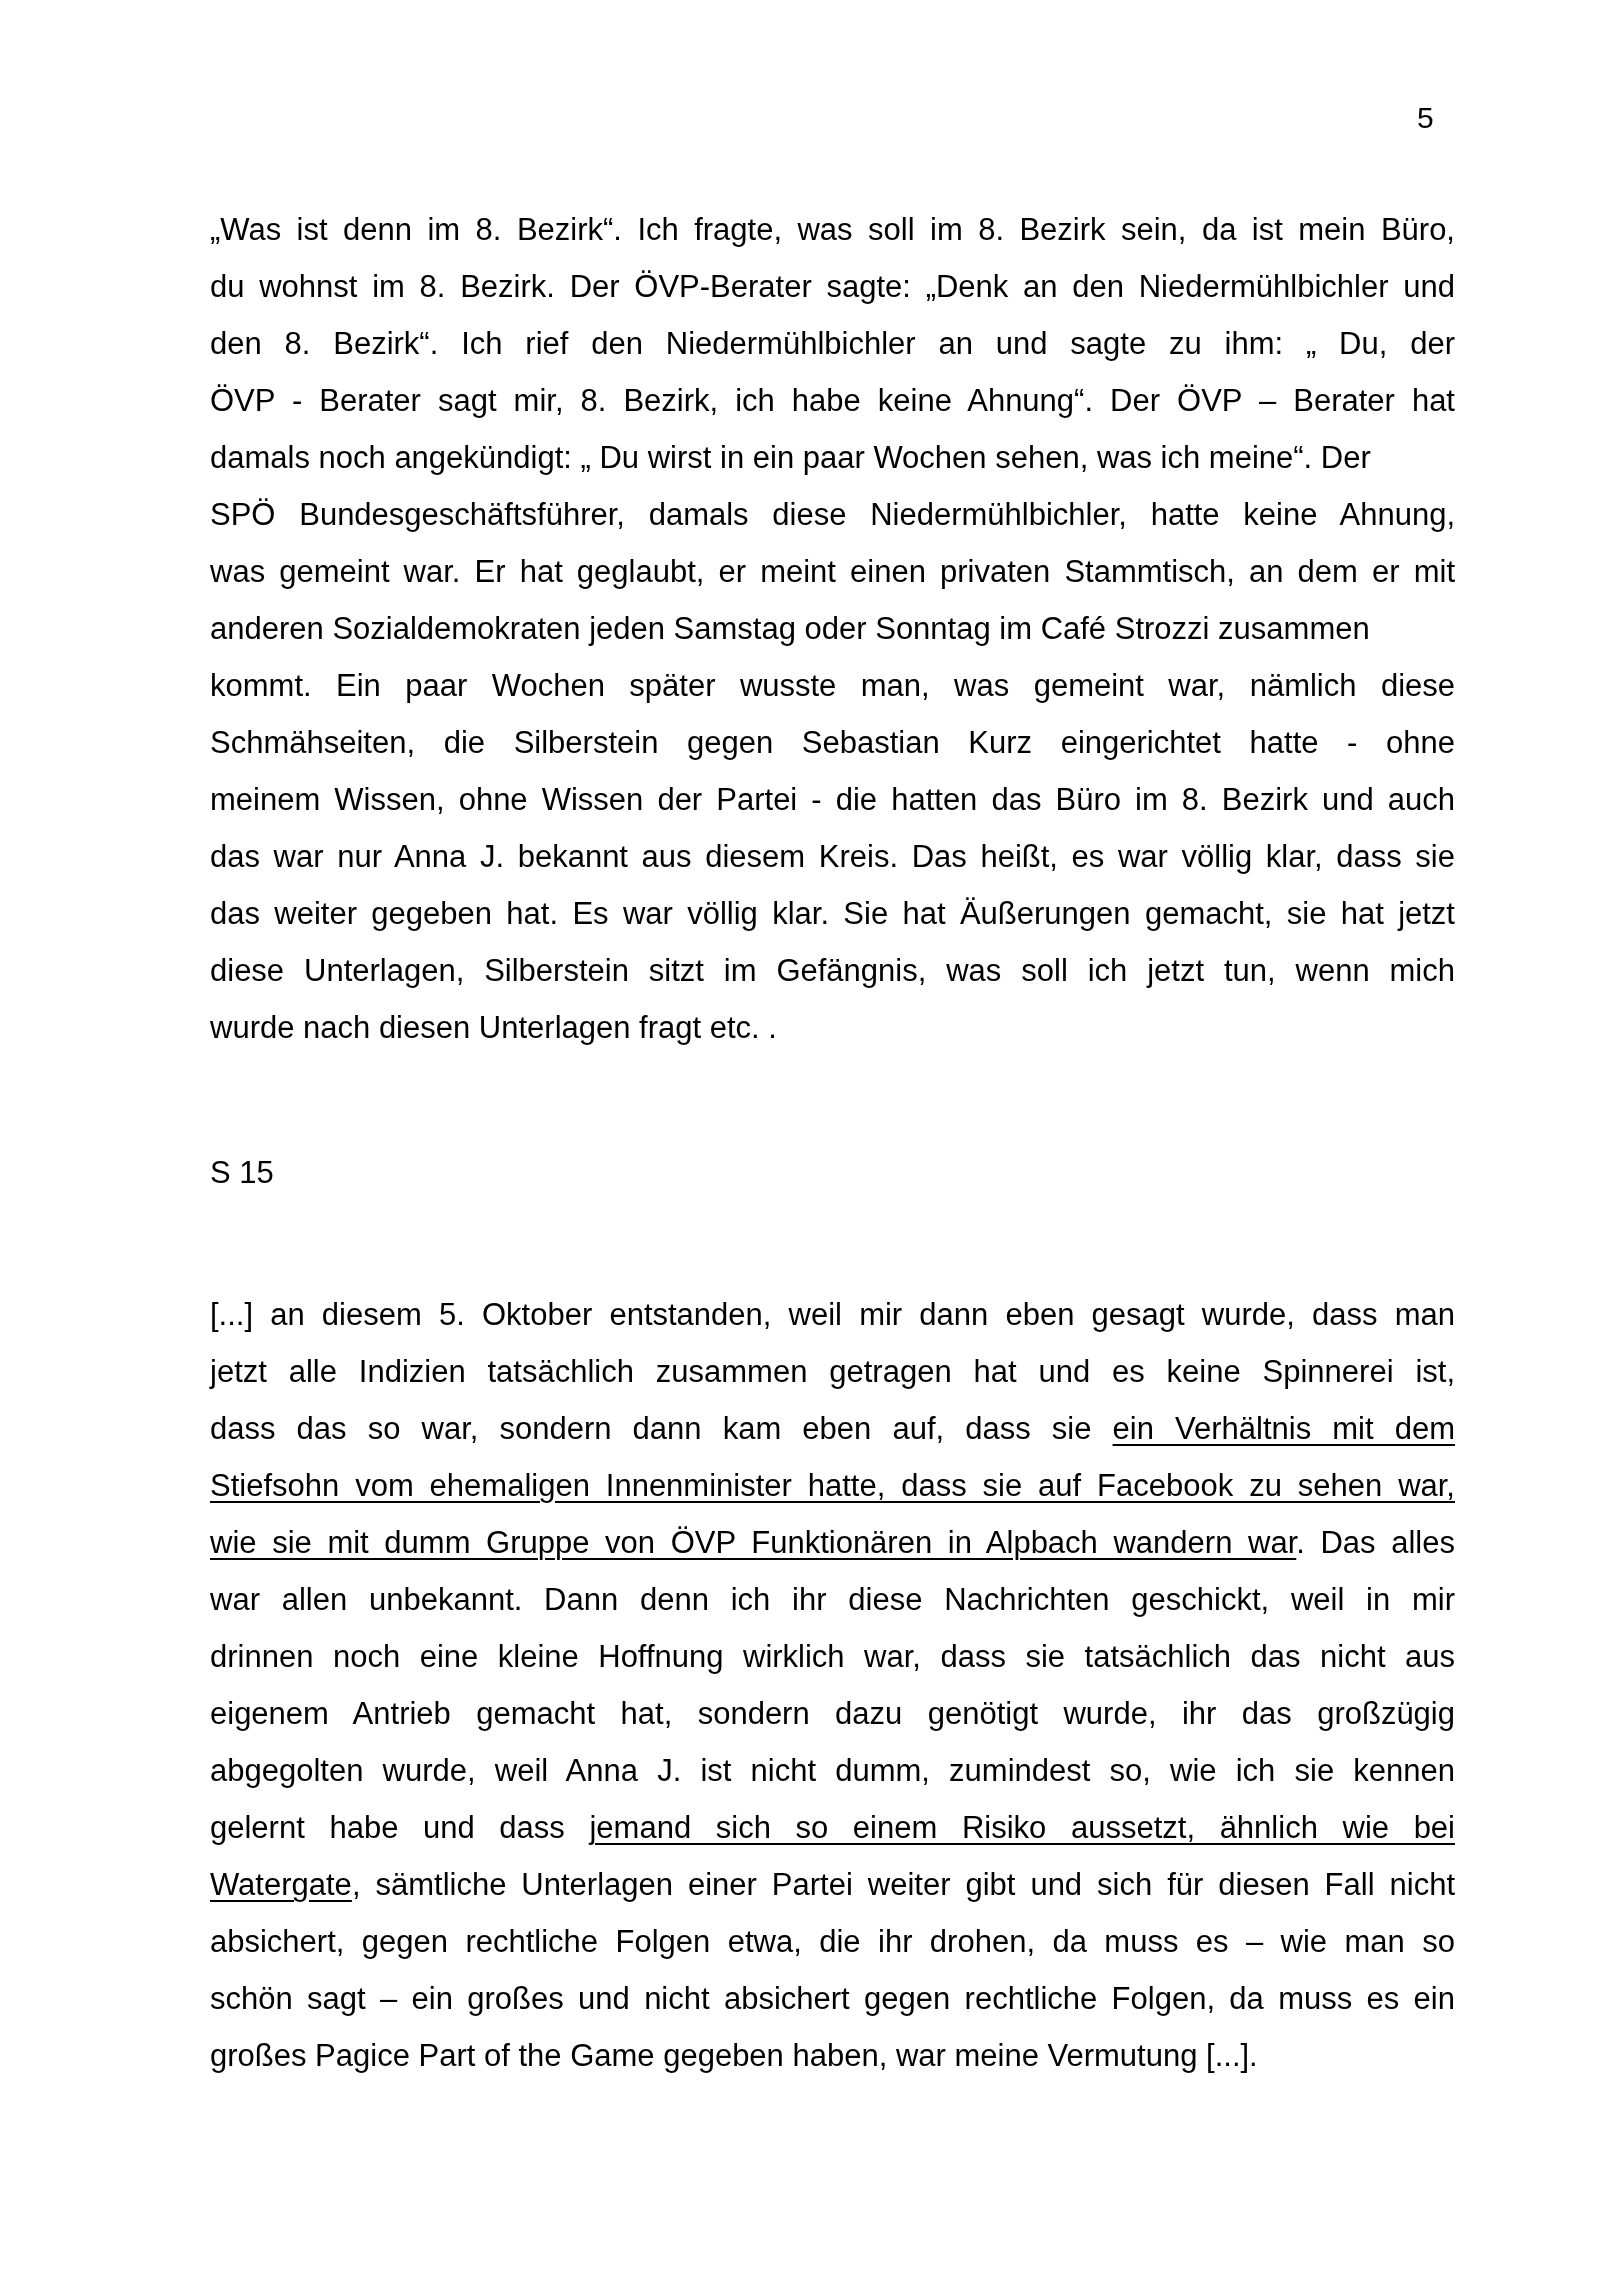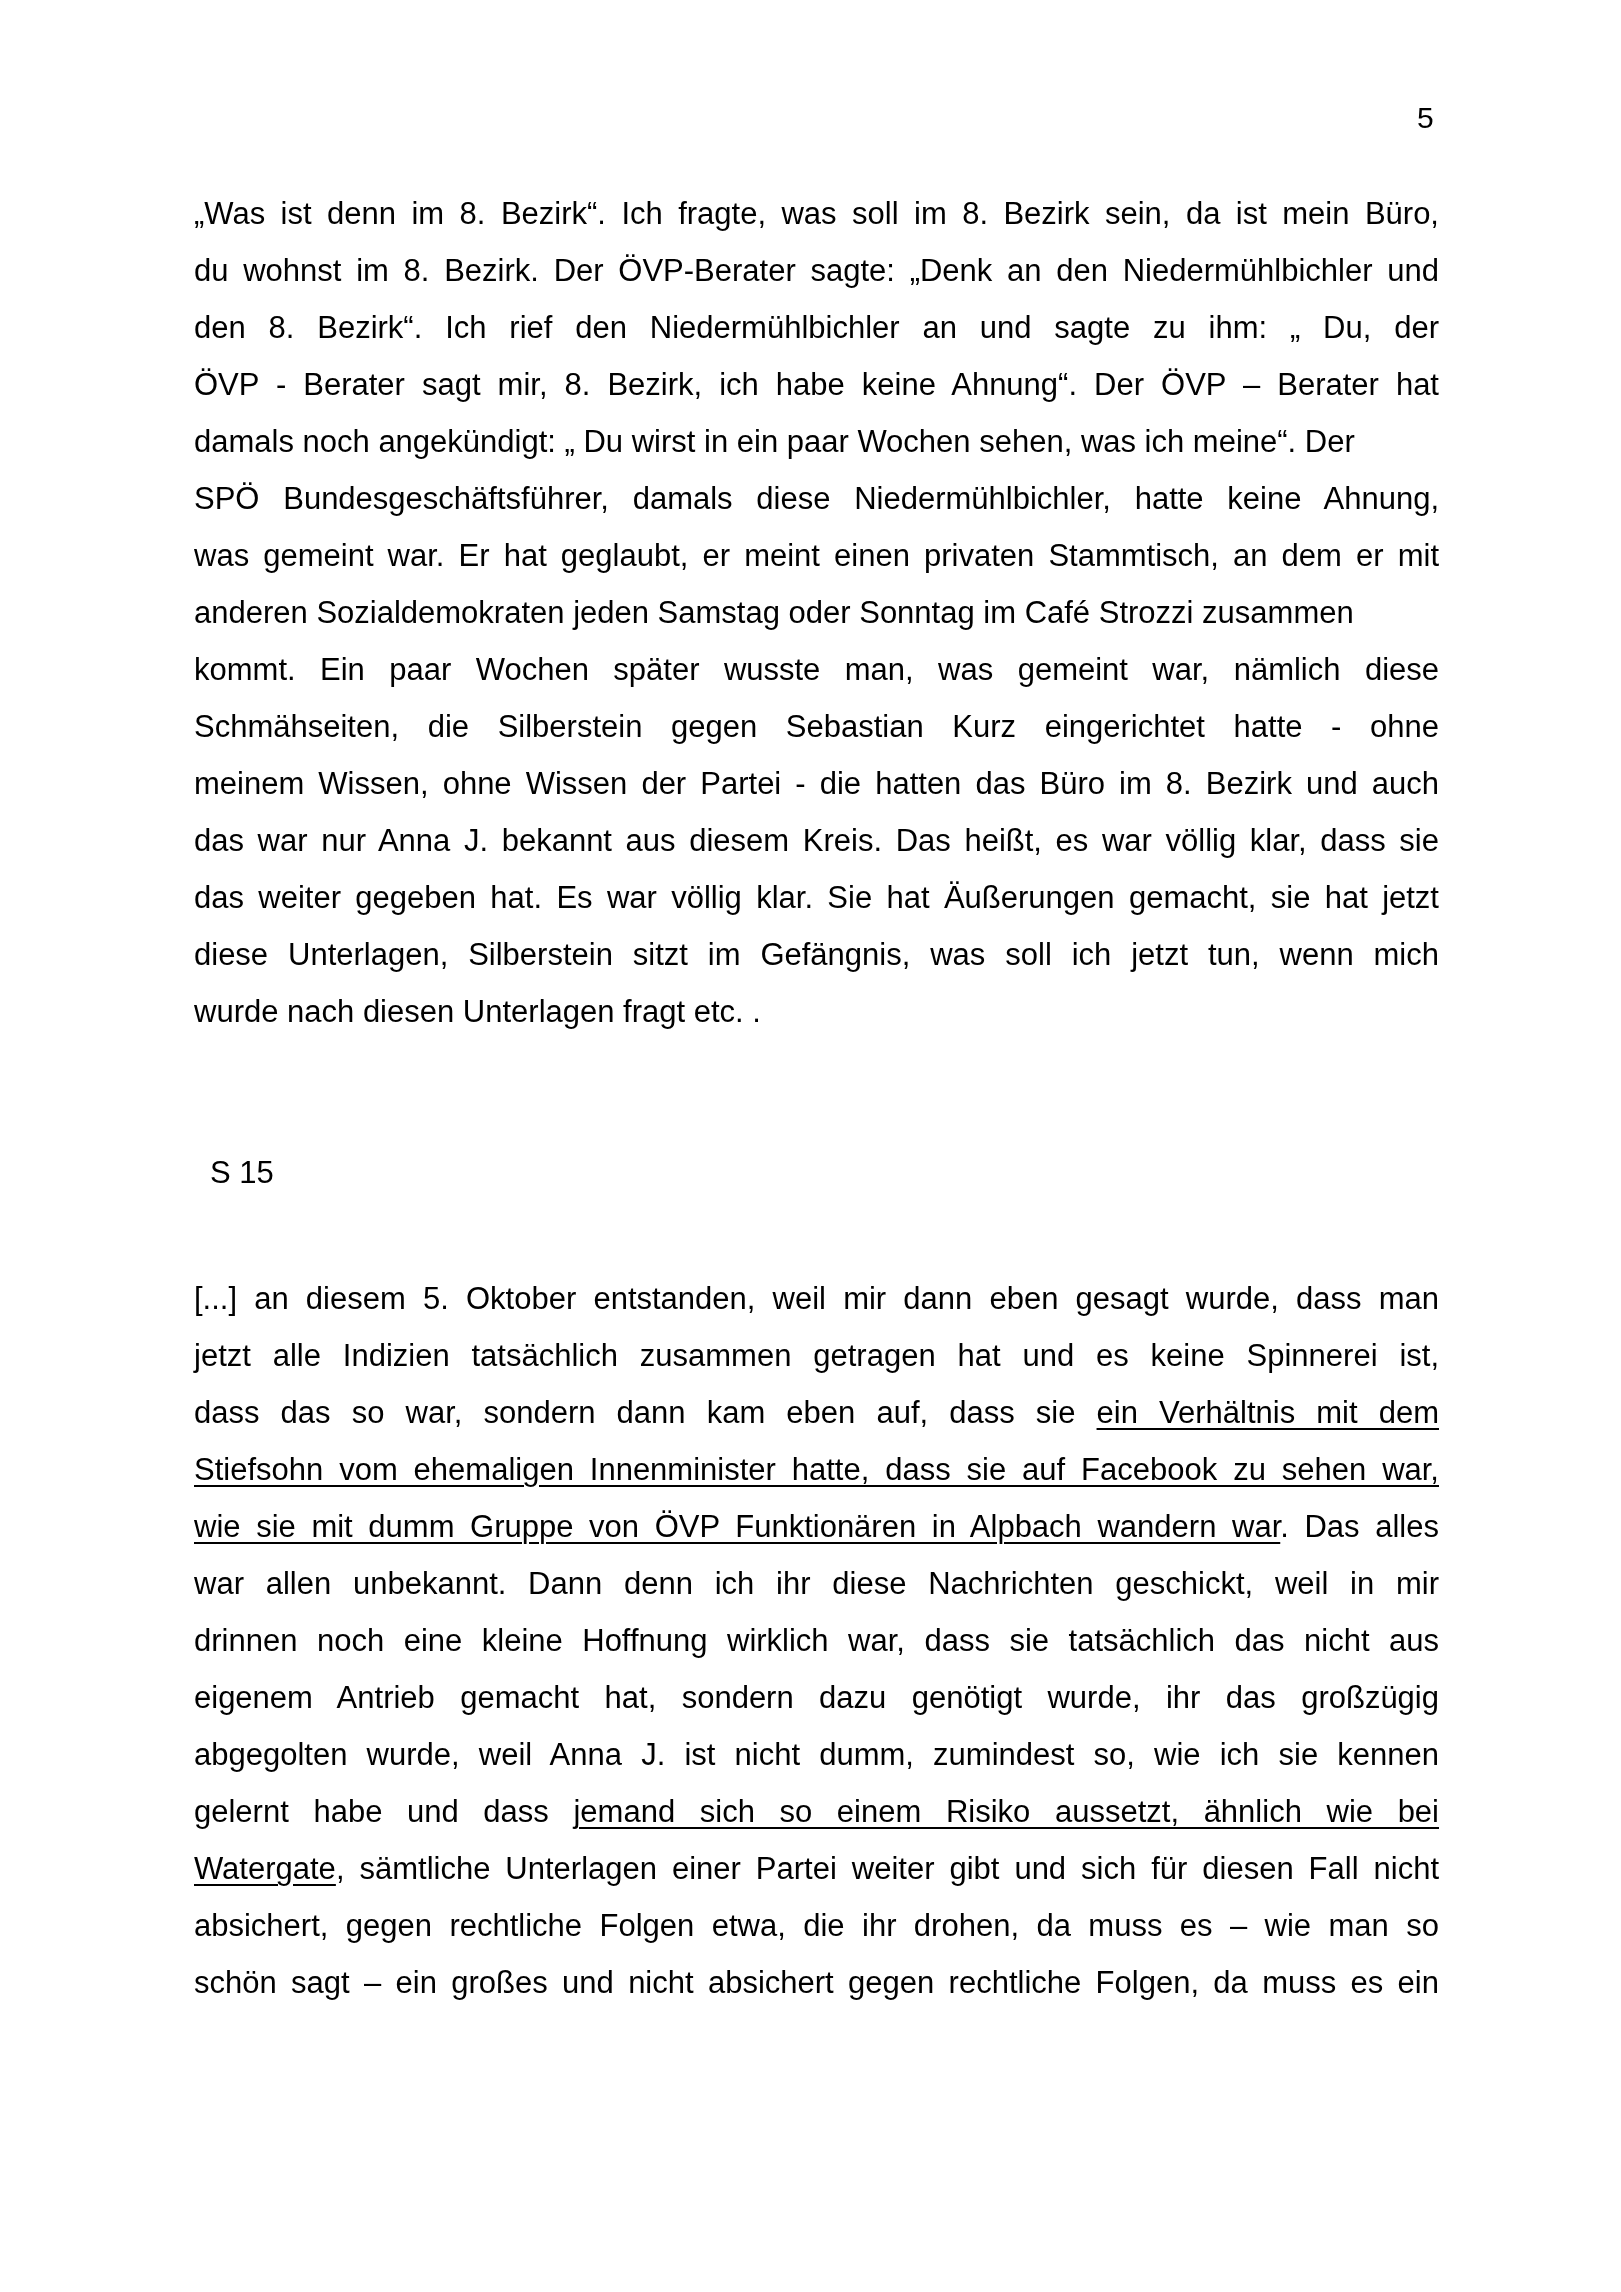--- a/index.html
+++ b/index.html
@@ -22,21 +22,21 @@
       font-size: 30px;
       line-height: 39px;
     }
     .para {
       position: absolute;
       left: 194px;
       width: 1245px;
       font-size: 31px;
       line-height: 57px;
       text-align: justify;
-      margin: 0;
+      margin: 16px;
     }
     .para .line {
       display: block;
       text-align: justify;
       text-align-last: justify;
       white-space: nowrap;
       height: 57px;
     }
     .para .line.last {
       text-align-last: left;
@@ -85,14 +85,15 @@
     <span class="line"><span class="u">Stiefsohn vom ehemaligen Innenminister hatte, dass sie auf Facebook zu sehen war,</span></span>
     <span class="line"><span class="u">wie sie mit dumm Gruppe von ÖVP Funktionären in Alpbach wandern war</span><span>. Das alles</span></span>
     <span class="line"><span>war allen unbekannt. Dann denn ich ihr diese Nachrichten geschickt, weil in mir</span></span>
     <span class="line"><span>drinnen noch eine kleine Hoffnung wirklich war, dass sie tatsächlich das nicht aus</span></span>
     <span class="line"><span>eigenem Antrieb gemacht hat, sondern dazu genötigt wurde, ihr das großzügig</span></span>
     <span class="line"><span>abgegolten wurde, weil Anna J. ist nicht dumm, zumindest so, wie ich sie kennen</span></span>
     <span class="line"><span>gelernt habe und dass </span><span class="u">jemand sich so einem Risiko aussetzt, ähnlich wie bei</span></span>
     <span class="line"><span class="u">Watergate</span><span>, sämtliche Unterlagen einer Partei weiter gibt und sich für diesen Fall nicht</span></span>
     <span class="line"><span>absichert, gegen rechtliche Folgen etwa, die ihr drohen, da muss es – wie man so</span></span>
     <span class="line"><span>schön sagt – ein großes und nicht absichert gegen rechtliche Folgen, da muss es ein</span></span>
+    <span class="line last"><span>großes Pagice Part of the Game gegeben haben, war meine Vermutung [...].</span></span>
   </div>
 
 
 </body></html>

